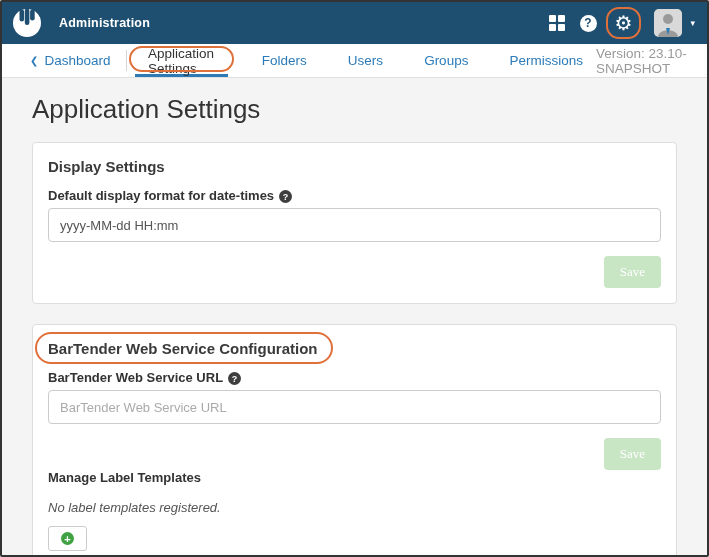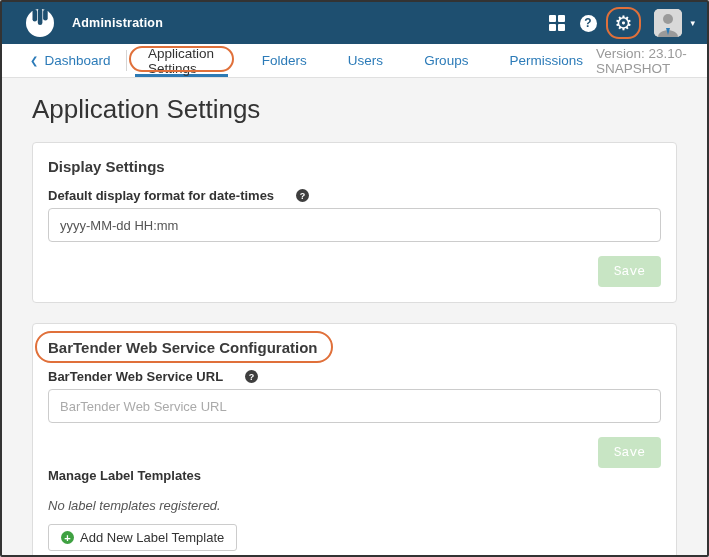--- a/index.html
+++ b/index.html
@@ -16,21 +16,21 @@
     display: flex; flex-direction: column;
     background: #f4f4f4;
     overflow: hidden;
   }
 
   
   .app-header {
     height: 42px; flex: 0 0 42px;
     background: #1e4f70;
     display: flex; align-items: center;
-    padding: 0 12px 0 23px;
+    padding: 0 12px 0 10px;
   }
   .logo { width: 30px; height: 30px; flex: 0 0 30px; cursor: pointer; }
   .app-title {
     color: #fff; font-size: 12.5px; font-weight: bold;
     margin-left: 17px; letter-spacing: .2px;
   }
   .header-right { margin-left: auto; display: flex; align-items: center; gap: 15px; }
   .grid-icon {
     display: grid; grid-template-columns: 7px 7px; grid-template-rows: 7px 7px;
     gap: 2px; cursor: pointer;
@@ -74,38 +74,38 @@
   .page-title { font-size: 26px; font-weight: 400; color: #333; margin: 2px 0 17px; }
   .panel {
     background: #fff; border: 1px solid #ddd; border-radius: 4px;
     padding: 15px; margin-bottom: 20px;
   }
   .panel-heading { font-size: 15px; font-weight: 700; color: #3a3a3a; margin-bottom: 13px; }
   .h-wrap { position: relative; display: inline-block; }
   .heading-annotation { top: -8px; bottom: -7px; left: -13px; right: -15px; border-radius: 999px; }
   .label-row { display: flex; align-items: baseline; justify-content: space-between; }
   .field-label { font-size: 13px; font-weight: bold; color: #333; margin-bottom: 5px;
-    display: flex; align-items: center; gap: 22px; }
+    display: flex; align-items: flex-end; gap: 5px; }
   .help-badge {
     width: 13px; height: 13px; border-radius: 50%; background: #3e3e3e;
     color: #fff; font-size: 9px; font-weight: bold;
     display: inline-flex; align-items: center; justify-content: center; cursor: pointer;
   }
   .learn-link { font-size: 13px; color: #2c7bb8; text-decoration: none; cursor: pointer; }
   .text-input {
     width: 100%; height: 31px; border: 1px solid #ccc; border-radius: 4px;
     padding: 16px 11px; font-size: 13px; color: #555;
     font-family: "Liberation Sans", sans-serif; outline: none;
   }
   .text-input::placeholder { color: #aaa; }
   .save-row { display: flex; justify-content: flex-end; margin-top: 14px; }
   .btn-save {
     background: #c8e5c4; color: #fff; border: none; border-radius: 4px;
     font-size: 13px; padding: 8px 16px; cursor: not-allowed;
-    font-family: Liberation Mono, monospace;
+    font-family: Liberation Serif, serif;
   }
   .manage-heading { font-size: 13px; font-weight: bold; color: #333; }
   .empty-text { font-size: 13px; font-style: italic; color: #555; margin-top: 15px; }
   .btn-add {
     margin-top: 11px; background: #fff; border: 1px solid #ccc; border-radius: 3px;
     padding: 5px 12px; font-size: 13px; color: #333; cursor: pointer;
     display: inline-flex; align-items: center; gap: 6px;
     font-family: "Liberation Sans", sans-serif;
   }
   .plus-circle {
@@ -200,18 +200,17 @@
         </div>
       </div>
       <input class="text-input" type="text" placeholder="BarTender Web Service URL" style="">
       <div class="save-row">
         <button class="btn-save">Save</button>
       </div>
       <div class="manage-heading">Manage Label Templates</div>
       <div class="empty-text">No label templates registered.</div>
       <button class="btn-add">
         <span class="plus-circle">+</span>
-        <span>Add New Label Template</span>
       </button>
     </section>
   </main>
 
 </div>
 
 </body></html>

